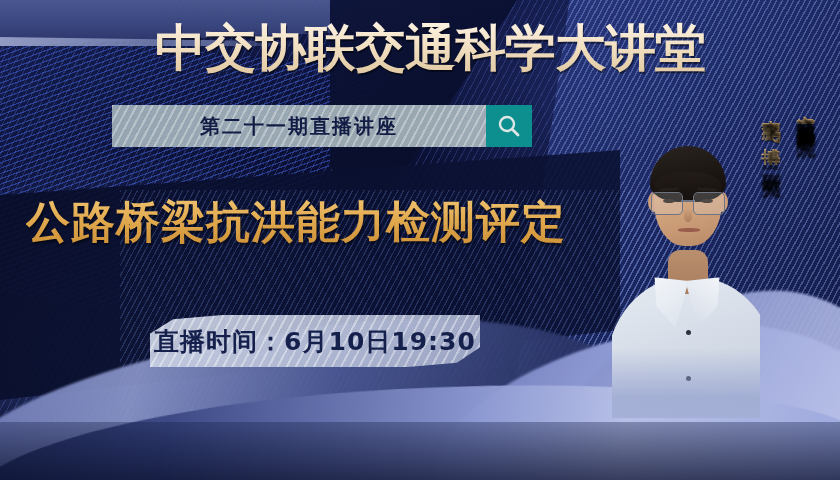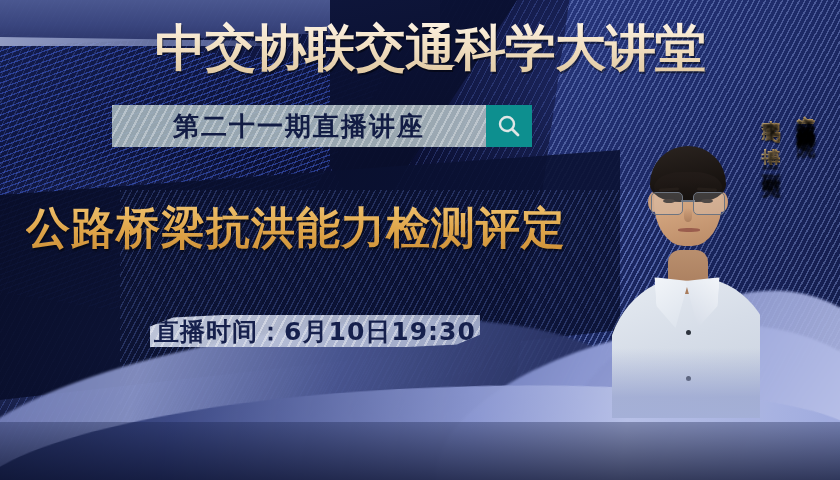--- a/index.html
+++ b/index.html
@@ -141,41 +141,41 @@
     display:flex;align-items:center;justify-content:center;
   }
   .sub-bar .hatch{
     position:absolute;inset:0;
     background-image:repeating-linear-gradient(118deg,
       rgba(255,255,255,.32) 0px,rgba(255,255,255,.32) 2px,
       rgba(0,0,0,0) 2px,rgba(0,0,0,0) 7px);
   }
   .sub-text{
     position:relative;z-index:2;
-    font-size:26px;font-weight:600;color:#121c44;letter-spacing:2px;
+    font-size:20px;font-weight:600;color:#121c44;letter-spacing:2px;
     font-family:Liberation Sans, sans-serif;
   }
   .sub-icon{
     width:46px;background:#0d8f8f;display:flex;align-items:center;justify-content:center;
   }
   .sub-icon svg{display:block;}
   
   .lec-title{
-    position:absolute;left:26px;top:197px;width:600px;height:62px;
+    position:absolute;left:26px;top:191px;width:600px;height:62px;
     font-size:44px;line-height:62px;font-weight:bold;letter-spacing:1px;
     background:linear-gradient(180deg,#f3c978 0%,#e0a74c 50%,#c98b33 100%);
     -webkit-background-clip:text;background-clip:text;
     -webkit-text-fill-color:transparent;color:#e0a74c;
     white-space:nowrap;
     font-family:"DejaVu Sans","Liberation Sans",sans-serif;
     filter:drop-shadow(1px 2px 1px rgba(0,0,0,.55));
   }
   
   .time-badge{
-    position:absolute;left:150px;top:315px;width:330px;height:32px;
+    position:absolute;left:150px;top:315px;width:330px;height:52px;
     background:linear-gradient(140deg,rgba(205,212,230,.93) 0%,rgba(188,196,218,.9) 45%,rgba(168,178,206,.88) 100%);
     clip-path:polygon(0 36%,7% 8%,22% 0,100% 0,100% 62%,93% 92%,78% 100%,0 100%);
     display:flex;align-items:center;justify-content:center;
     box-shadow:0 2px 6px rgba(0,0,0,.35);
   }
   .time-badge .hatch{
     position:absolute;inset:0;
     background-image:repeating-linear-gradient(118deg,
       rgba(255,255,255,.38) 0px,rgba(255,255,255,.38) 2px,
       rgba(0,0,0,0) 2px,rgba(0,0,0,0) 8px);

